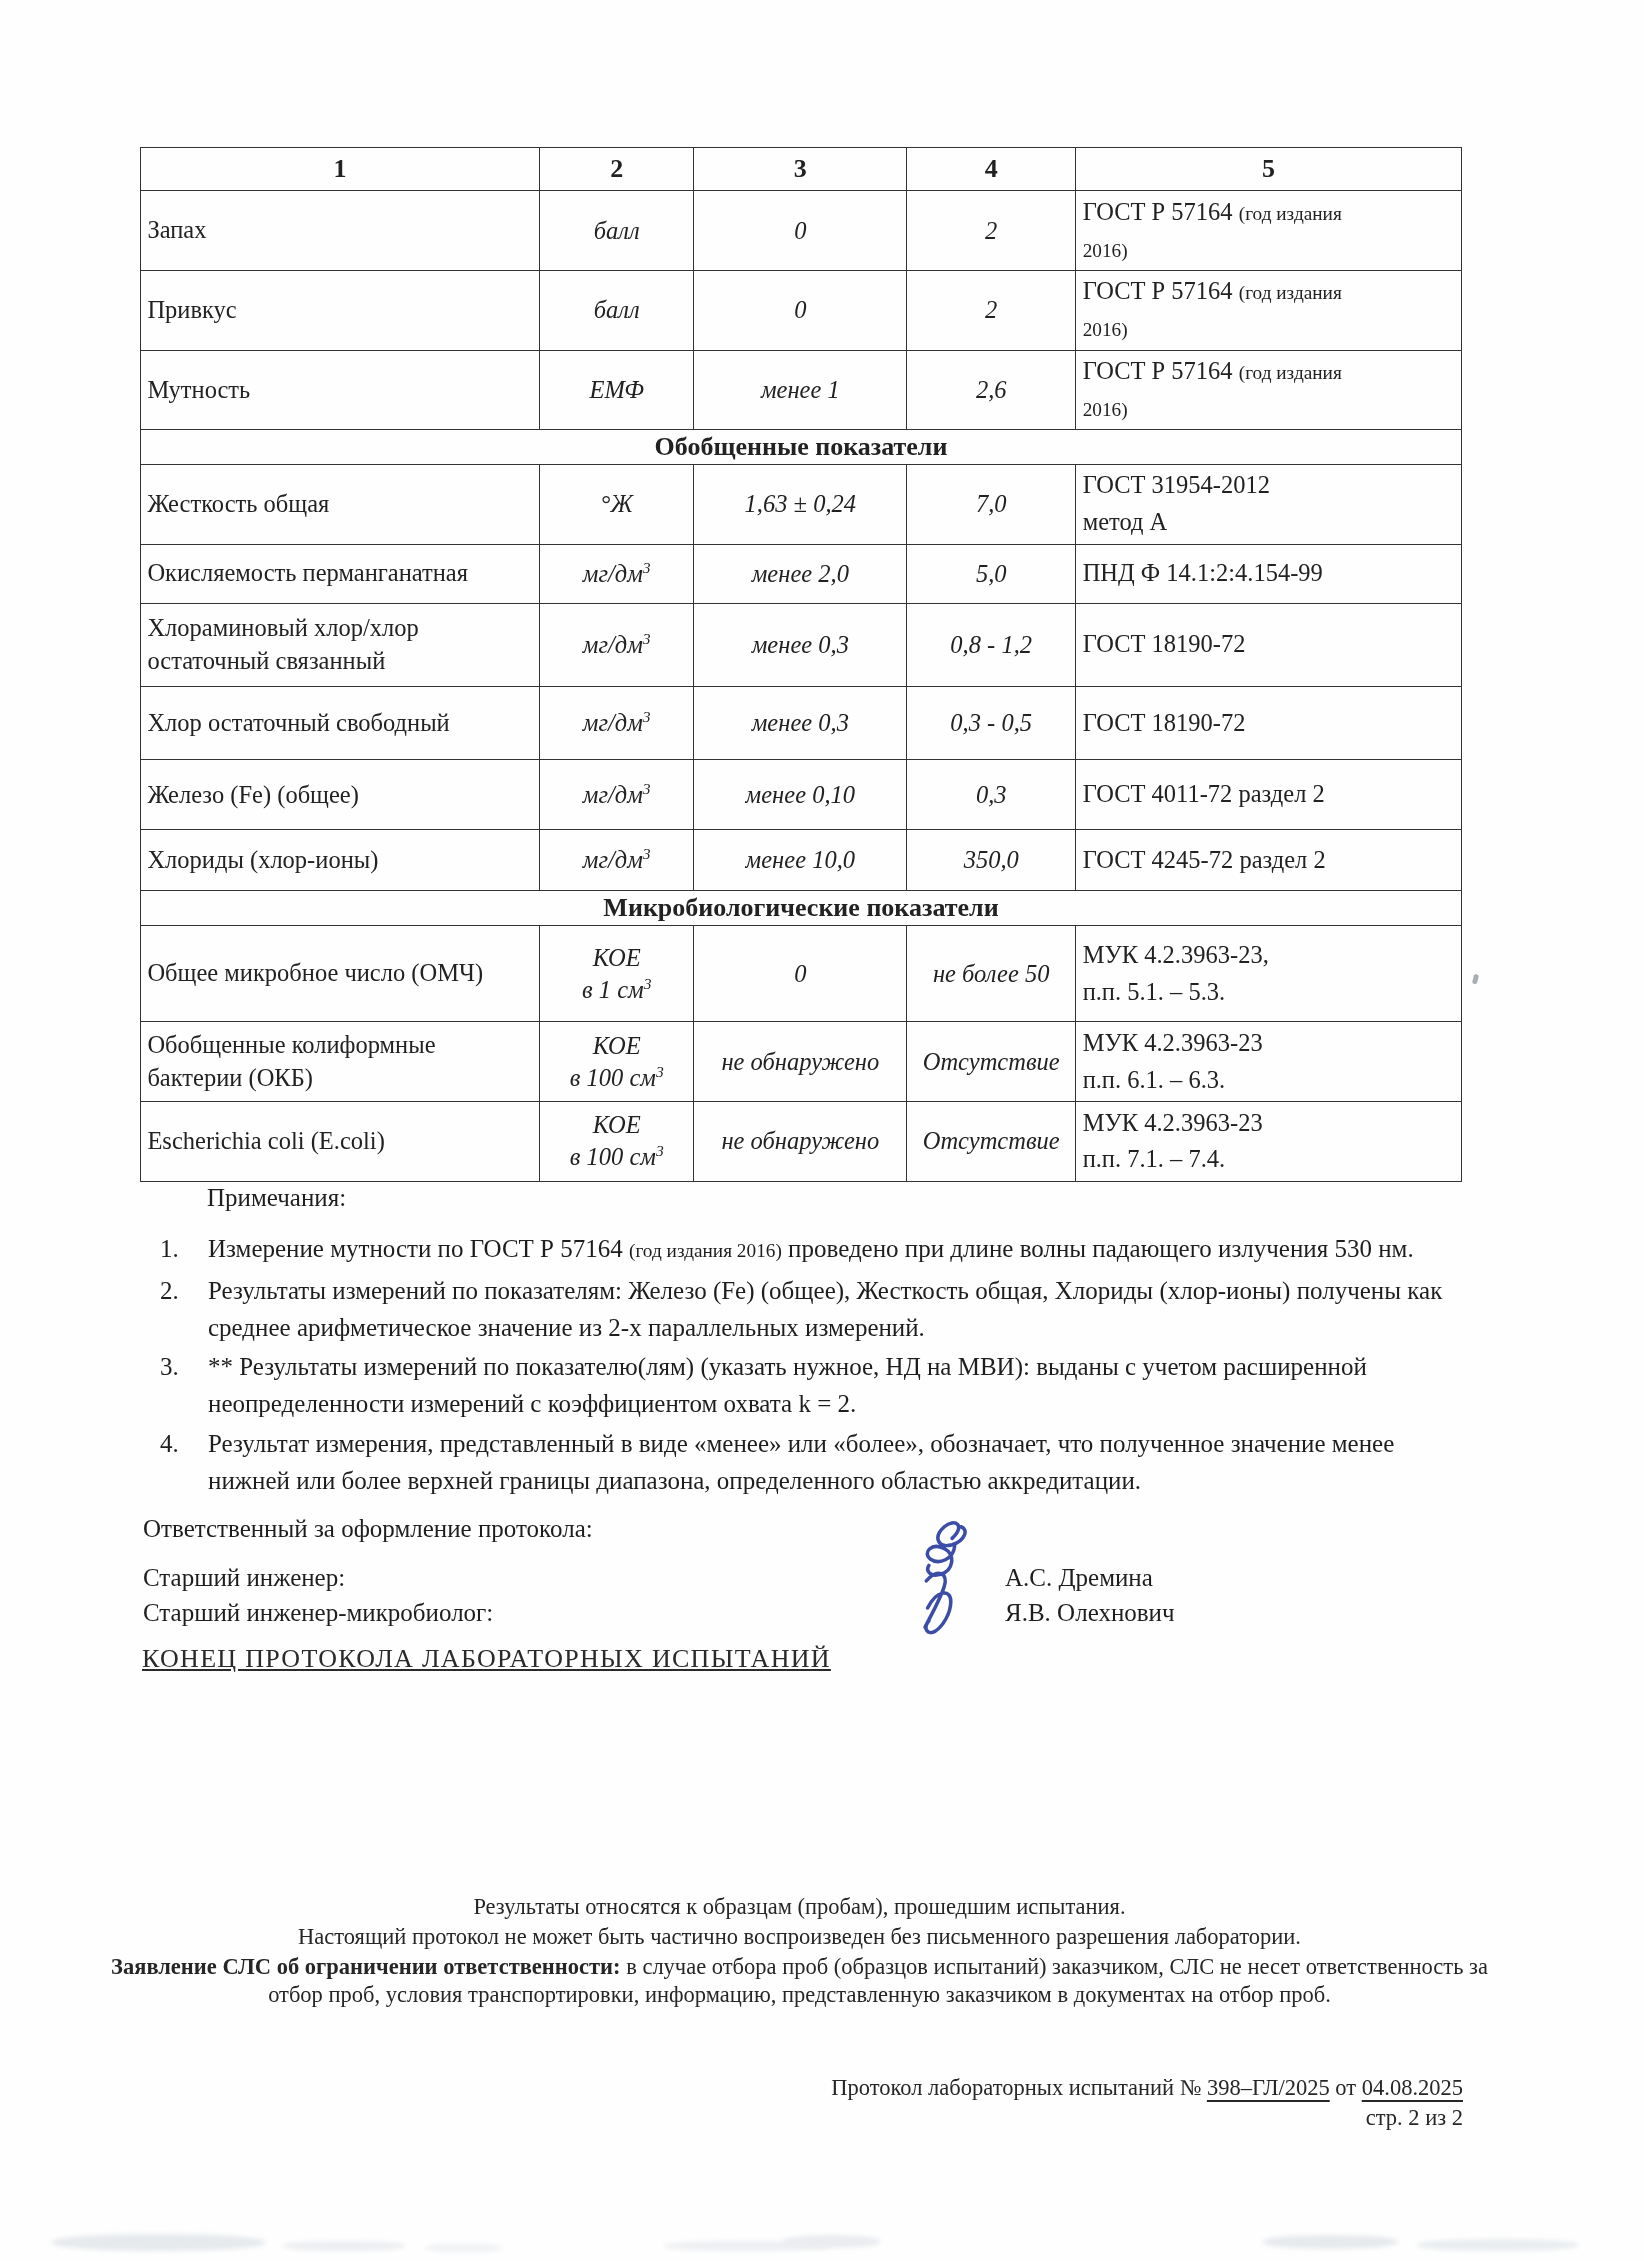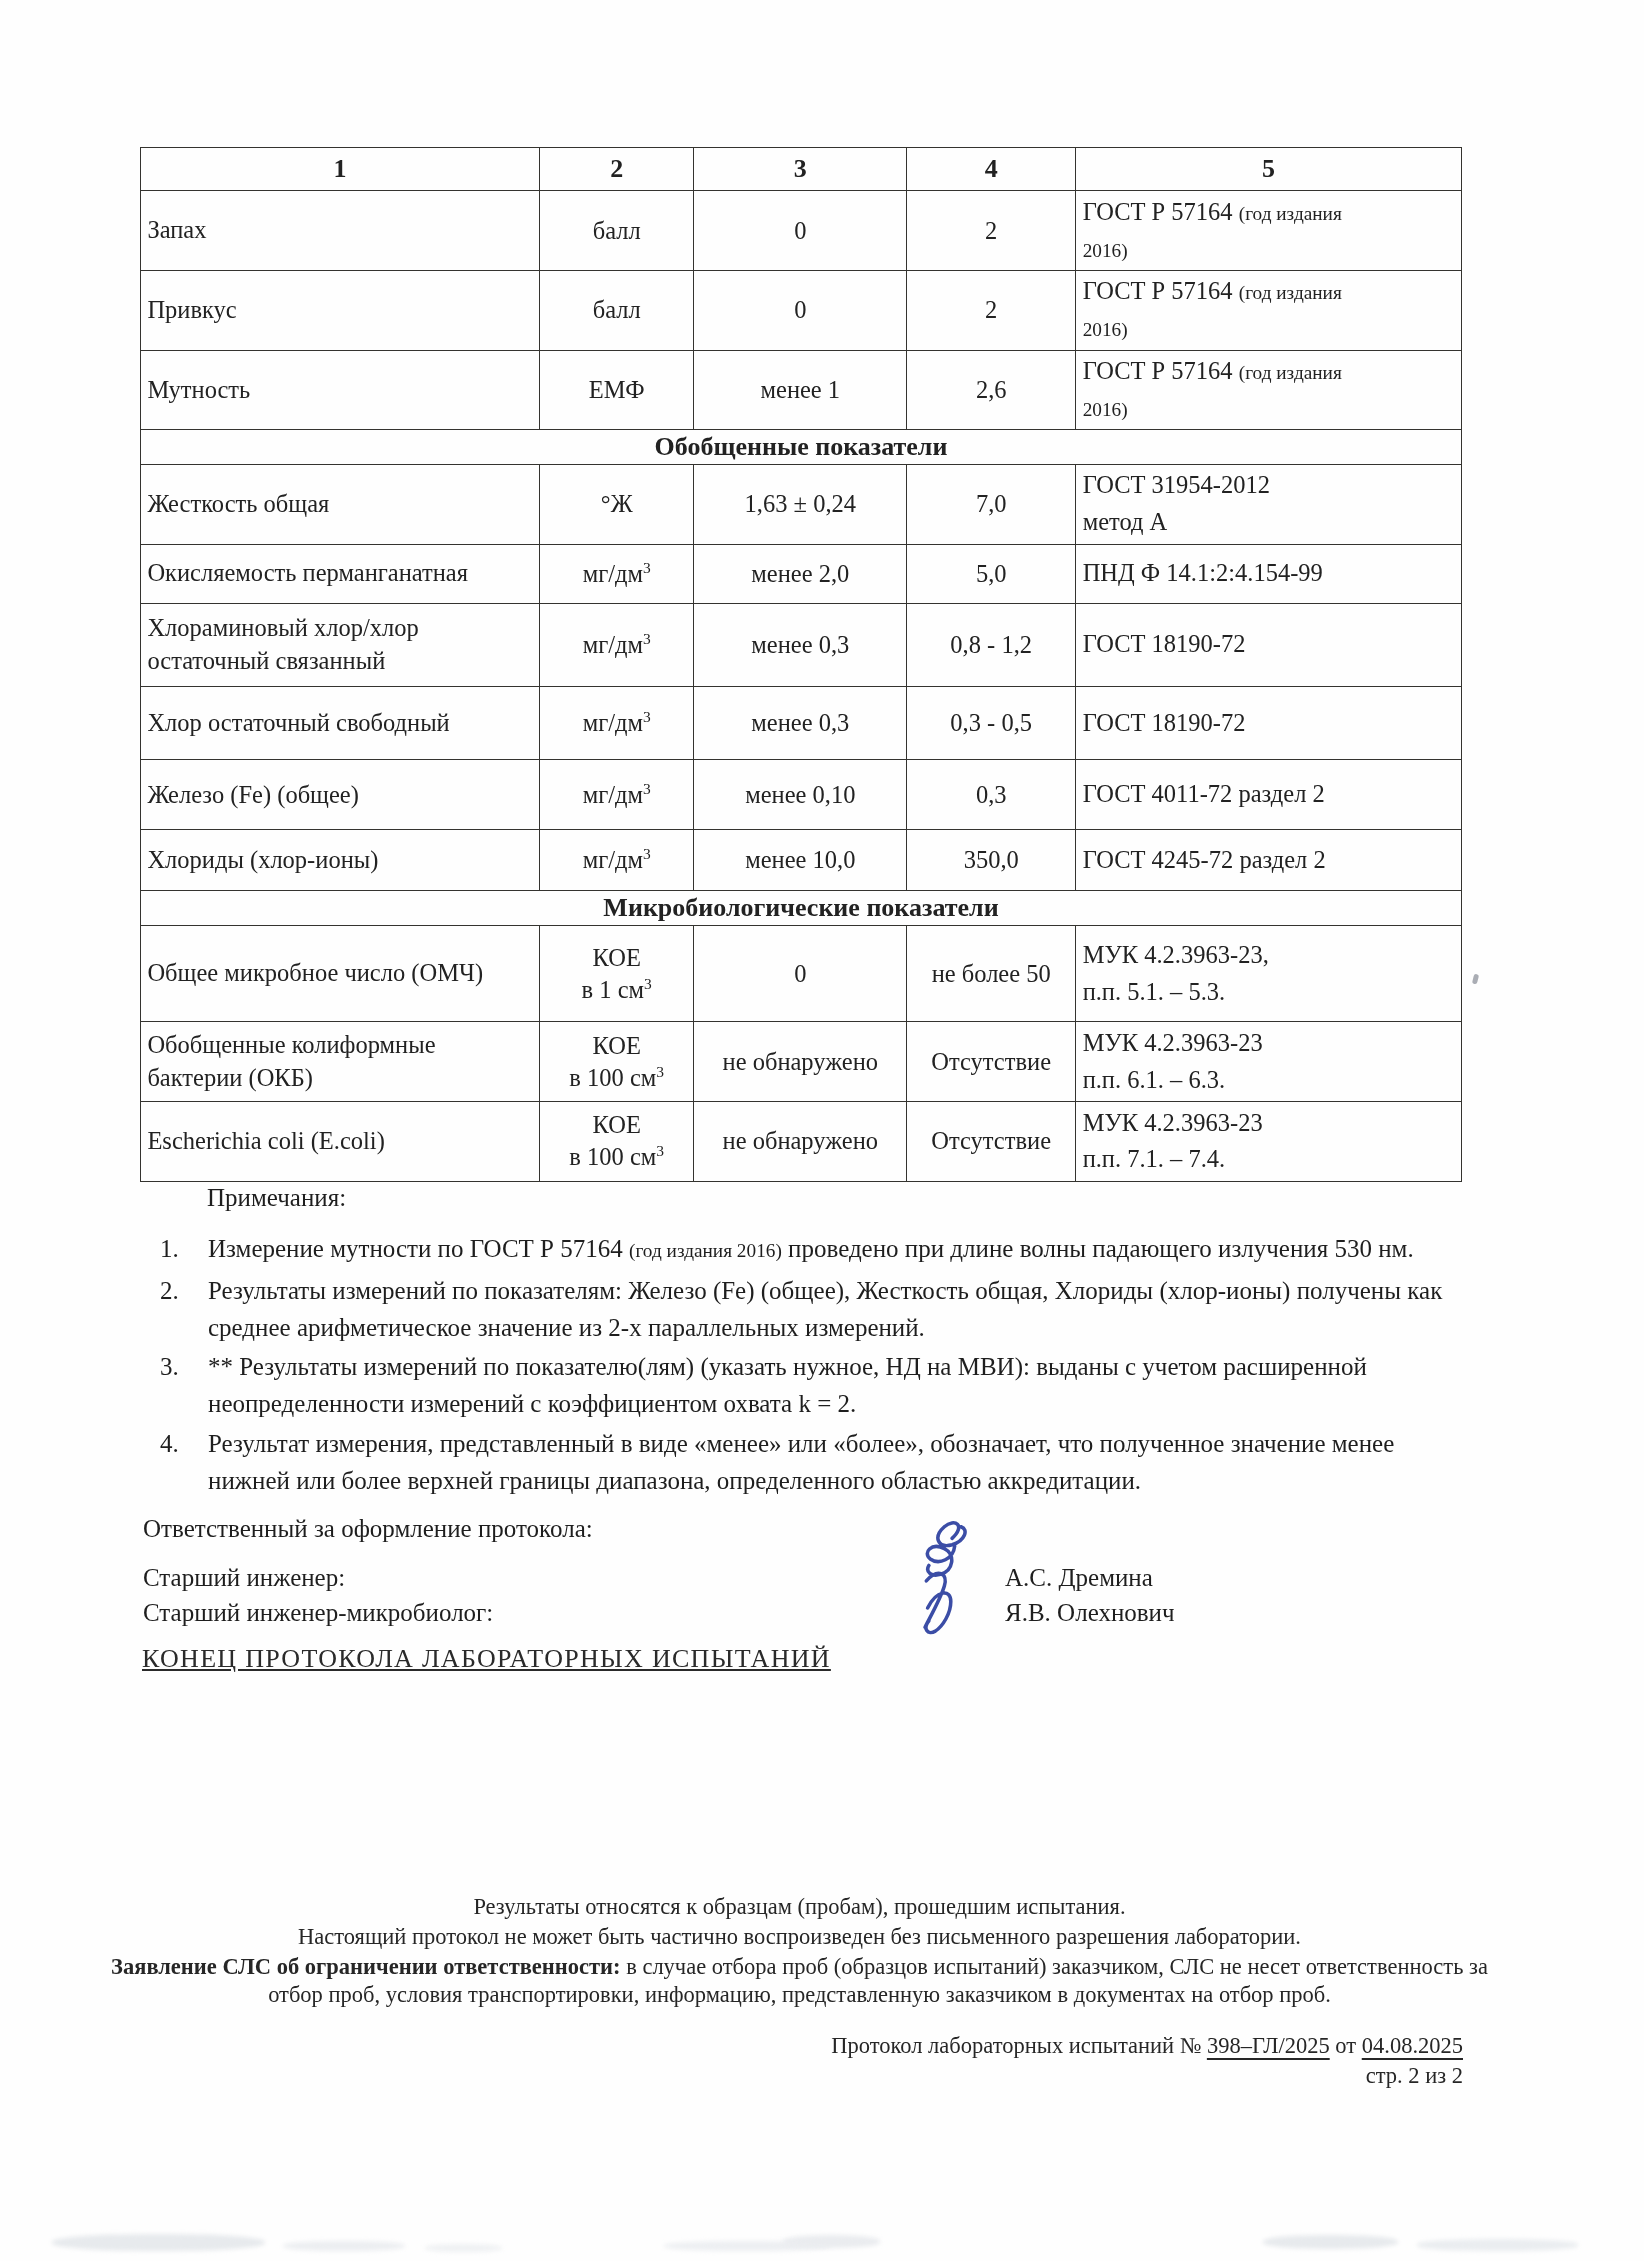--- a/index.html
+++ b/index.html
@@ -18,21 +18,21 @@
     border:1.9px solid #262622;
   }
   .doc-table th,.doc-table td{
     border:1.3px solid #34332f;
     border-top-width:1.9px;border-bottom-width:1.9px;
     font-size:24.5px;color:#222;vertical-align:middle;
     padding:2.6px 6.4px;
   }
   .doc-table th{height:37px;font-weight:600;font-size:26px;text-align:center;}
   .c-param{text-align:left;padding-left:17px;line-height:1.32;}
-  .c-unit,.c-result,.c-norm{text-align:center;line-height:1.3;}
+  .c-unit,.c-result,.c-norm{text-align:center;line-height:1.3;font-style:italic;}
   .c-method{text-align:left;padding-left:15.5px;line-height:1.5;}
   .band td{font-weight:700;text-align:center;font-size:26px;height:28px;padding:1.3px;}
   .seg-small{font-size:19.3px;}
   .doc-table sup{font-size:15.5px;line-height:0;vertical-align:super;}
   
   .notes-label{position:absolute;left:207px;top:1184px;font-size:25px;}
   .notes{position:absolute;left:160px;top:1230px;width:1288px;font-size:25px;}
   .note{display:flex;line-height:37px;margin-bottom:2.6px;}
   .note-num{width:48px;flex:none;}
   .note-body{flex:1;}
@@ -46,21 +46,21 @@
   .end-line{
     position:absolute;left:142px;top:1644px;width:1322px;
     text-align:left;font-size:26px;letter-spacing:1.3px;color:#2a2a2a;text-decoration:underline;
   }
   
   .f-center{position:absolute;left:110px;width:1379px;text-align:center;font-size:22.5px;color:#262626;}
   .f1{top:1894px;}
   .f2{top:1924px;}
   .f-disc{top:1953px;line-height:28px;}
   .f-disc b{font-weight:700;}
-  .f-right{position:absolute;left:142px;width:1321px;text-align:right;font-size:22.5px;color:#262626;}
+  .f-right{position:absolute;left:142px;width:1321px;text-align:right;font-size:22.5px;color:#262626;margin-top:42px;}
   .f-protocol{top:2033px;}
   .f-page{top:2063px;}
   .u{text-decoration:underline;text-underline-offset:4.5px;}
   
   .speck{position:absolute;left:1473px;top:974px;width:4.5px;height:10.3px;background:#8d929b;border-radius:2.6px;transform:rotate(14deg);opacity:.75;}
   .smudge{position:absolute;background:#e7eaed;border-radius:45%;filter:blur(1.9px);}
   .sm1{left:52px;top:2234px;width:213px;height:17px;}
   .sm2{left:283px;top:2241px;width:122px;height:10.3px;background:#eceef1;}
   .sm3{left:425px;top:2244px;width:77px;height:7.7px;background:#eff1f3;}
   .sm4{left:664px;top:2241px;width:167px;height:10.3px;background:#edeff2;}

